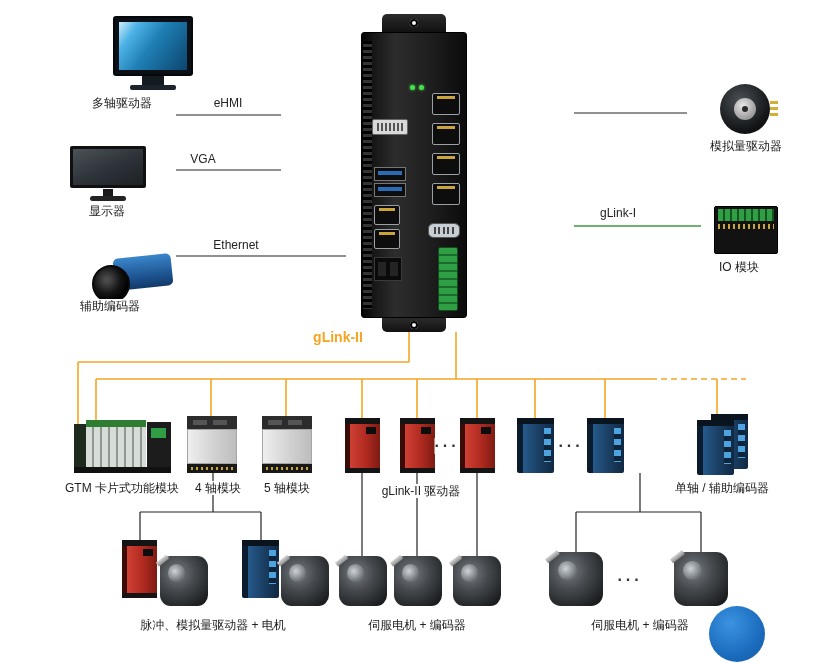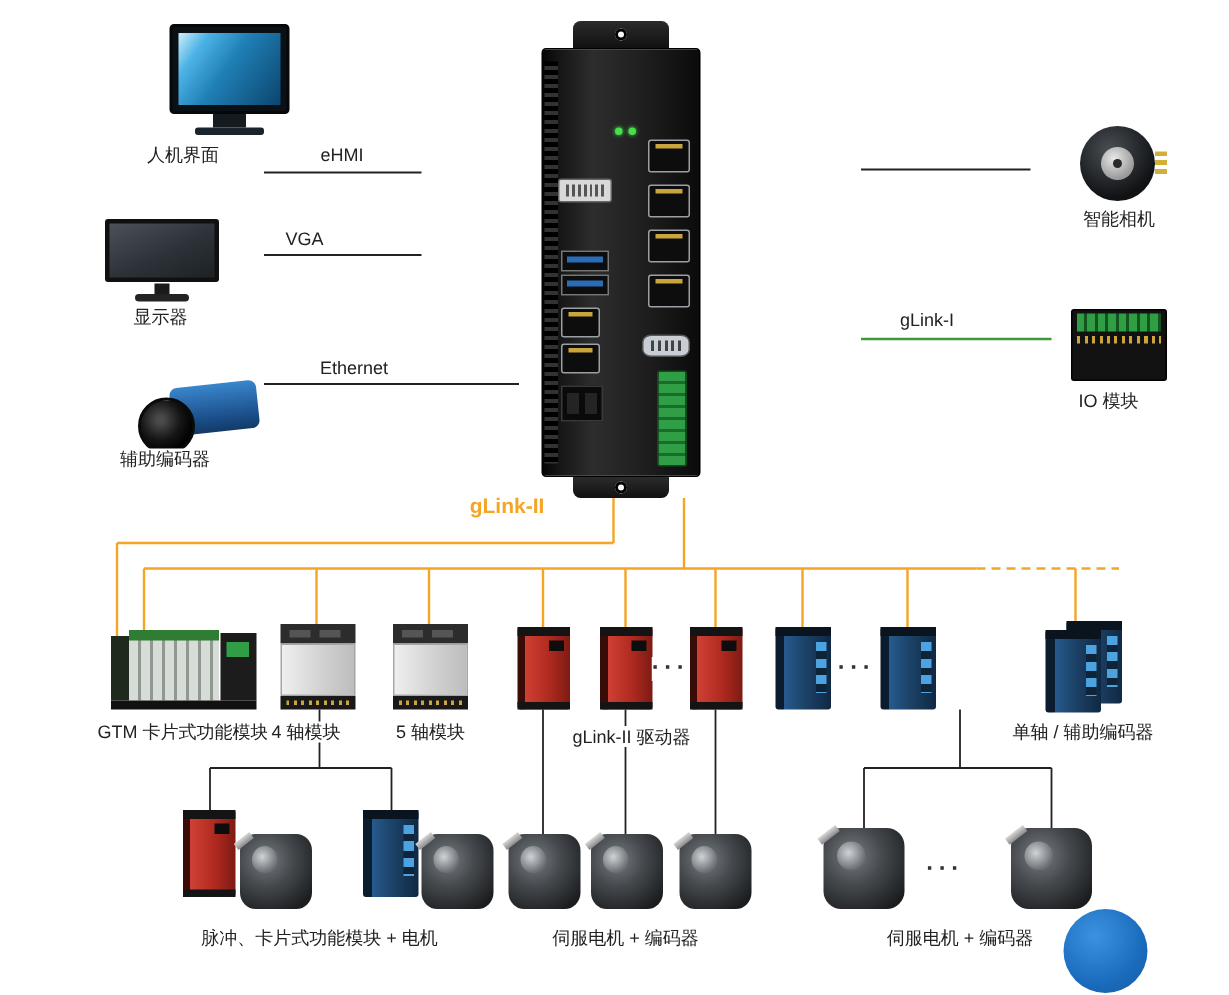--- a/index.html
+++ b/index.html
@@ -269,38 +269,38 @@
 
   <div class="motor" style="left:339px;top:556px;width:48px;height:50px"></div>
   <div class="motor" style="left:394px;top:556px;width:48px;height:50px"></div>
   <div class="motor" style="left:453px;top:556px;width:48px;height:50px"></div>
 
   <div class="motor" style="left:549px;top:552px;width:54px;height:54px"></div>
   <div class="motor" style="left:674px;top:552px;width:54px;height:54px"></div>
 
   <div class="hl-circle" style="left:709px;top:606px;width:56px;height:56px"></div>
 
-  <div class="lbl" style="left:122px;top:96px">人机界面</div>
+  <div class="lbl" style="left:122px;top:96px">多轴驱动器</div>
   <div class="lbl" style="left:228px;top:96px">eHMI</div>
   <div class="lbl" style="left:107px;top:204px">显示器</div>
   <div class="lbl" style="left:203px;top:152px">VGA</div>
   <div class="lbl" style="left:110px;top:299px">辅助编码器</div>
   <div class="lbl" style="left:236px;top:238px">Ethernet</div>
-  <div class="lbl" style="left:746px;top:139px">智能相机</div>
+  <div class="lbl" style="left:746px;top:139px">模拟量驱动器</div>
   <div class="lbl" style="left:618px;top:206px">gLink-I</div>
   <div class="lbl" style="left:739px;top:260px">IO 模块</div>
   <div class="lbl orange" style="left:338px;top:330px">gLink-II</div>
 
   <div class="lbl" style="left:122px;top:481px">GTM 卡片式功能模块</div>
-  <div class="lbl" style="left:204px;top:481px">4 轴模块</div>
+  <div class="lbl" style="left:218px;top:481px">4 轴模块</div>
   <div class="lbl" style="left:287px;top:481px">5 轴模块</div>
   <div class="lbl" style="left:421px;top:484px">gLink-II 驱动器</div>
   <div class="lbl" style="left:722px;top:481px">单轴 / 辅助编码器</div>
 
-  <div class="lbl" style="left:213px;top:618px">脉冲、卡片式功能模块 + 电机</div>
+  <div class="lbl" style="left:213px;top:618px">脉冲、模拟量驱动器 + 电机</div>
   <div class="lbl" style="left:417px;top:618px">伺服电机 + 编码器</div>
   <div class="lbl" style="left:640px;top:618px">伺服电机 + 编码器</div>
 
   <div class="dots" style="left:447px;top:438px">···</div>
   <div class="dots" style="left:571px;top:438px">···</div>
   <div class="dots" style="left:630px;top:572px">···</div>
 
 </div>
 
 </body></html>

